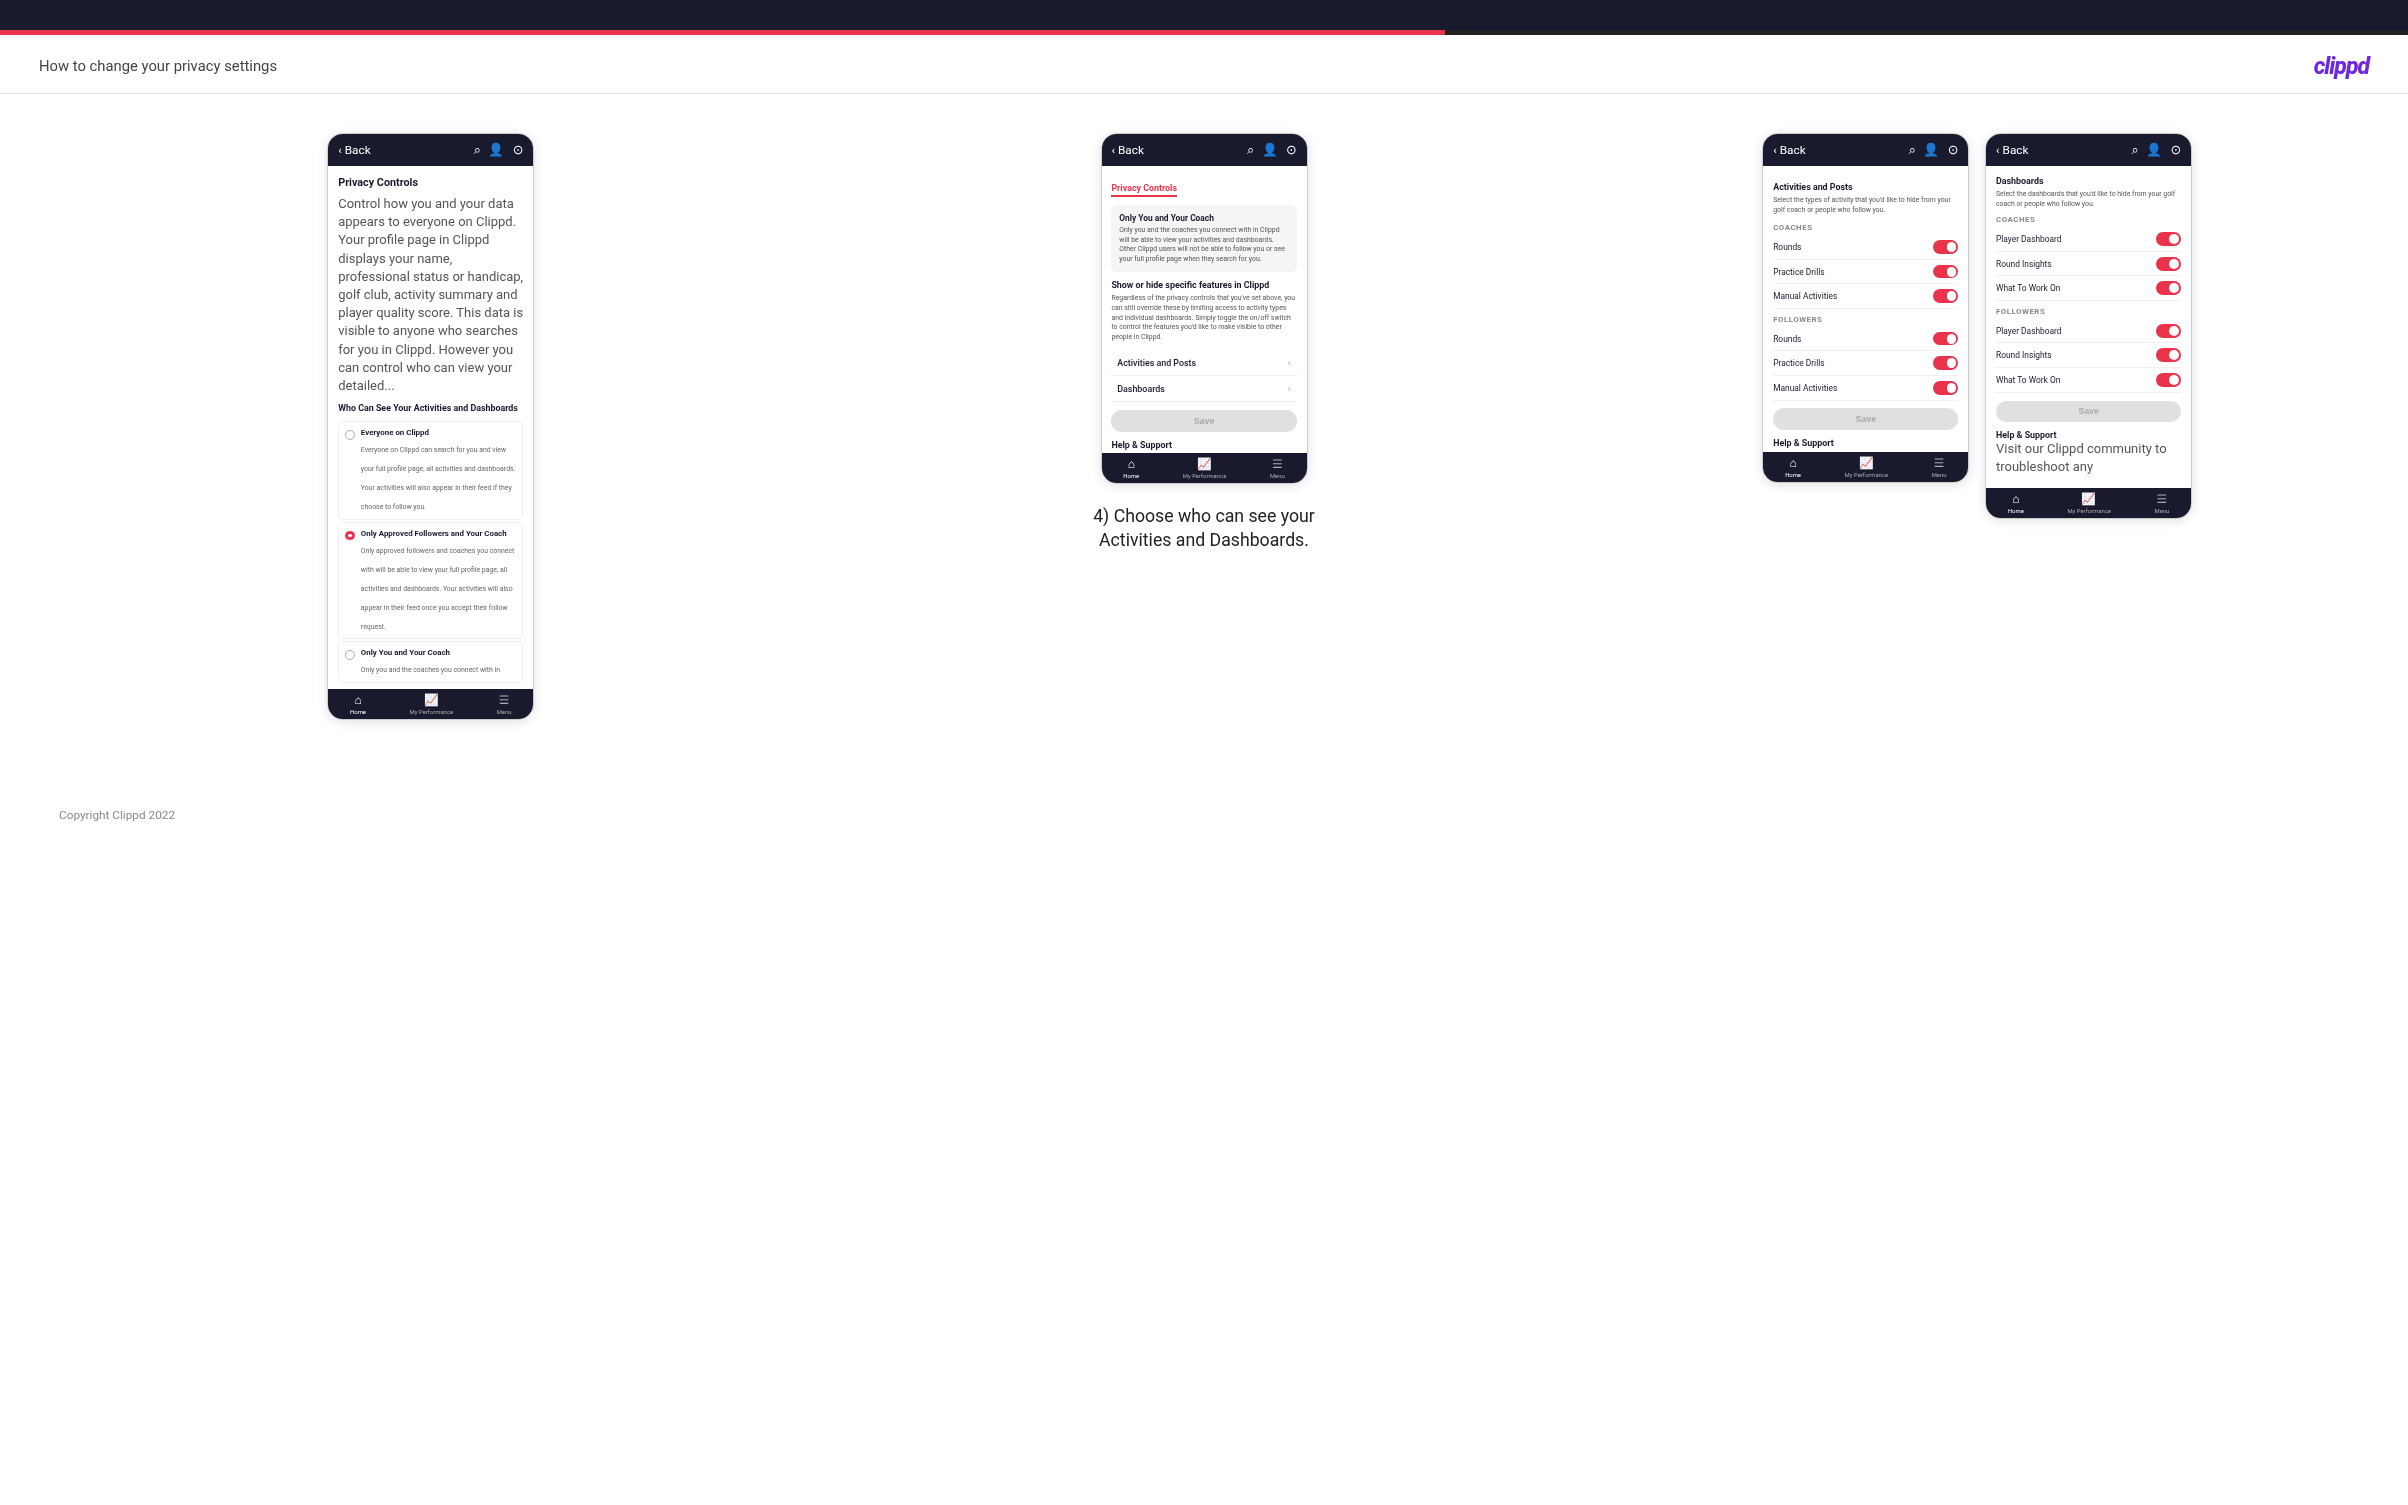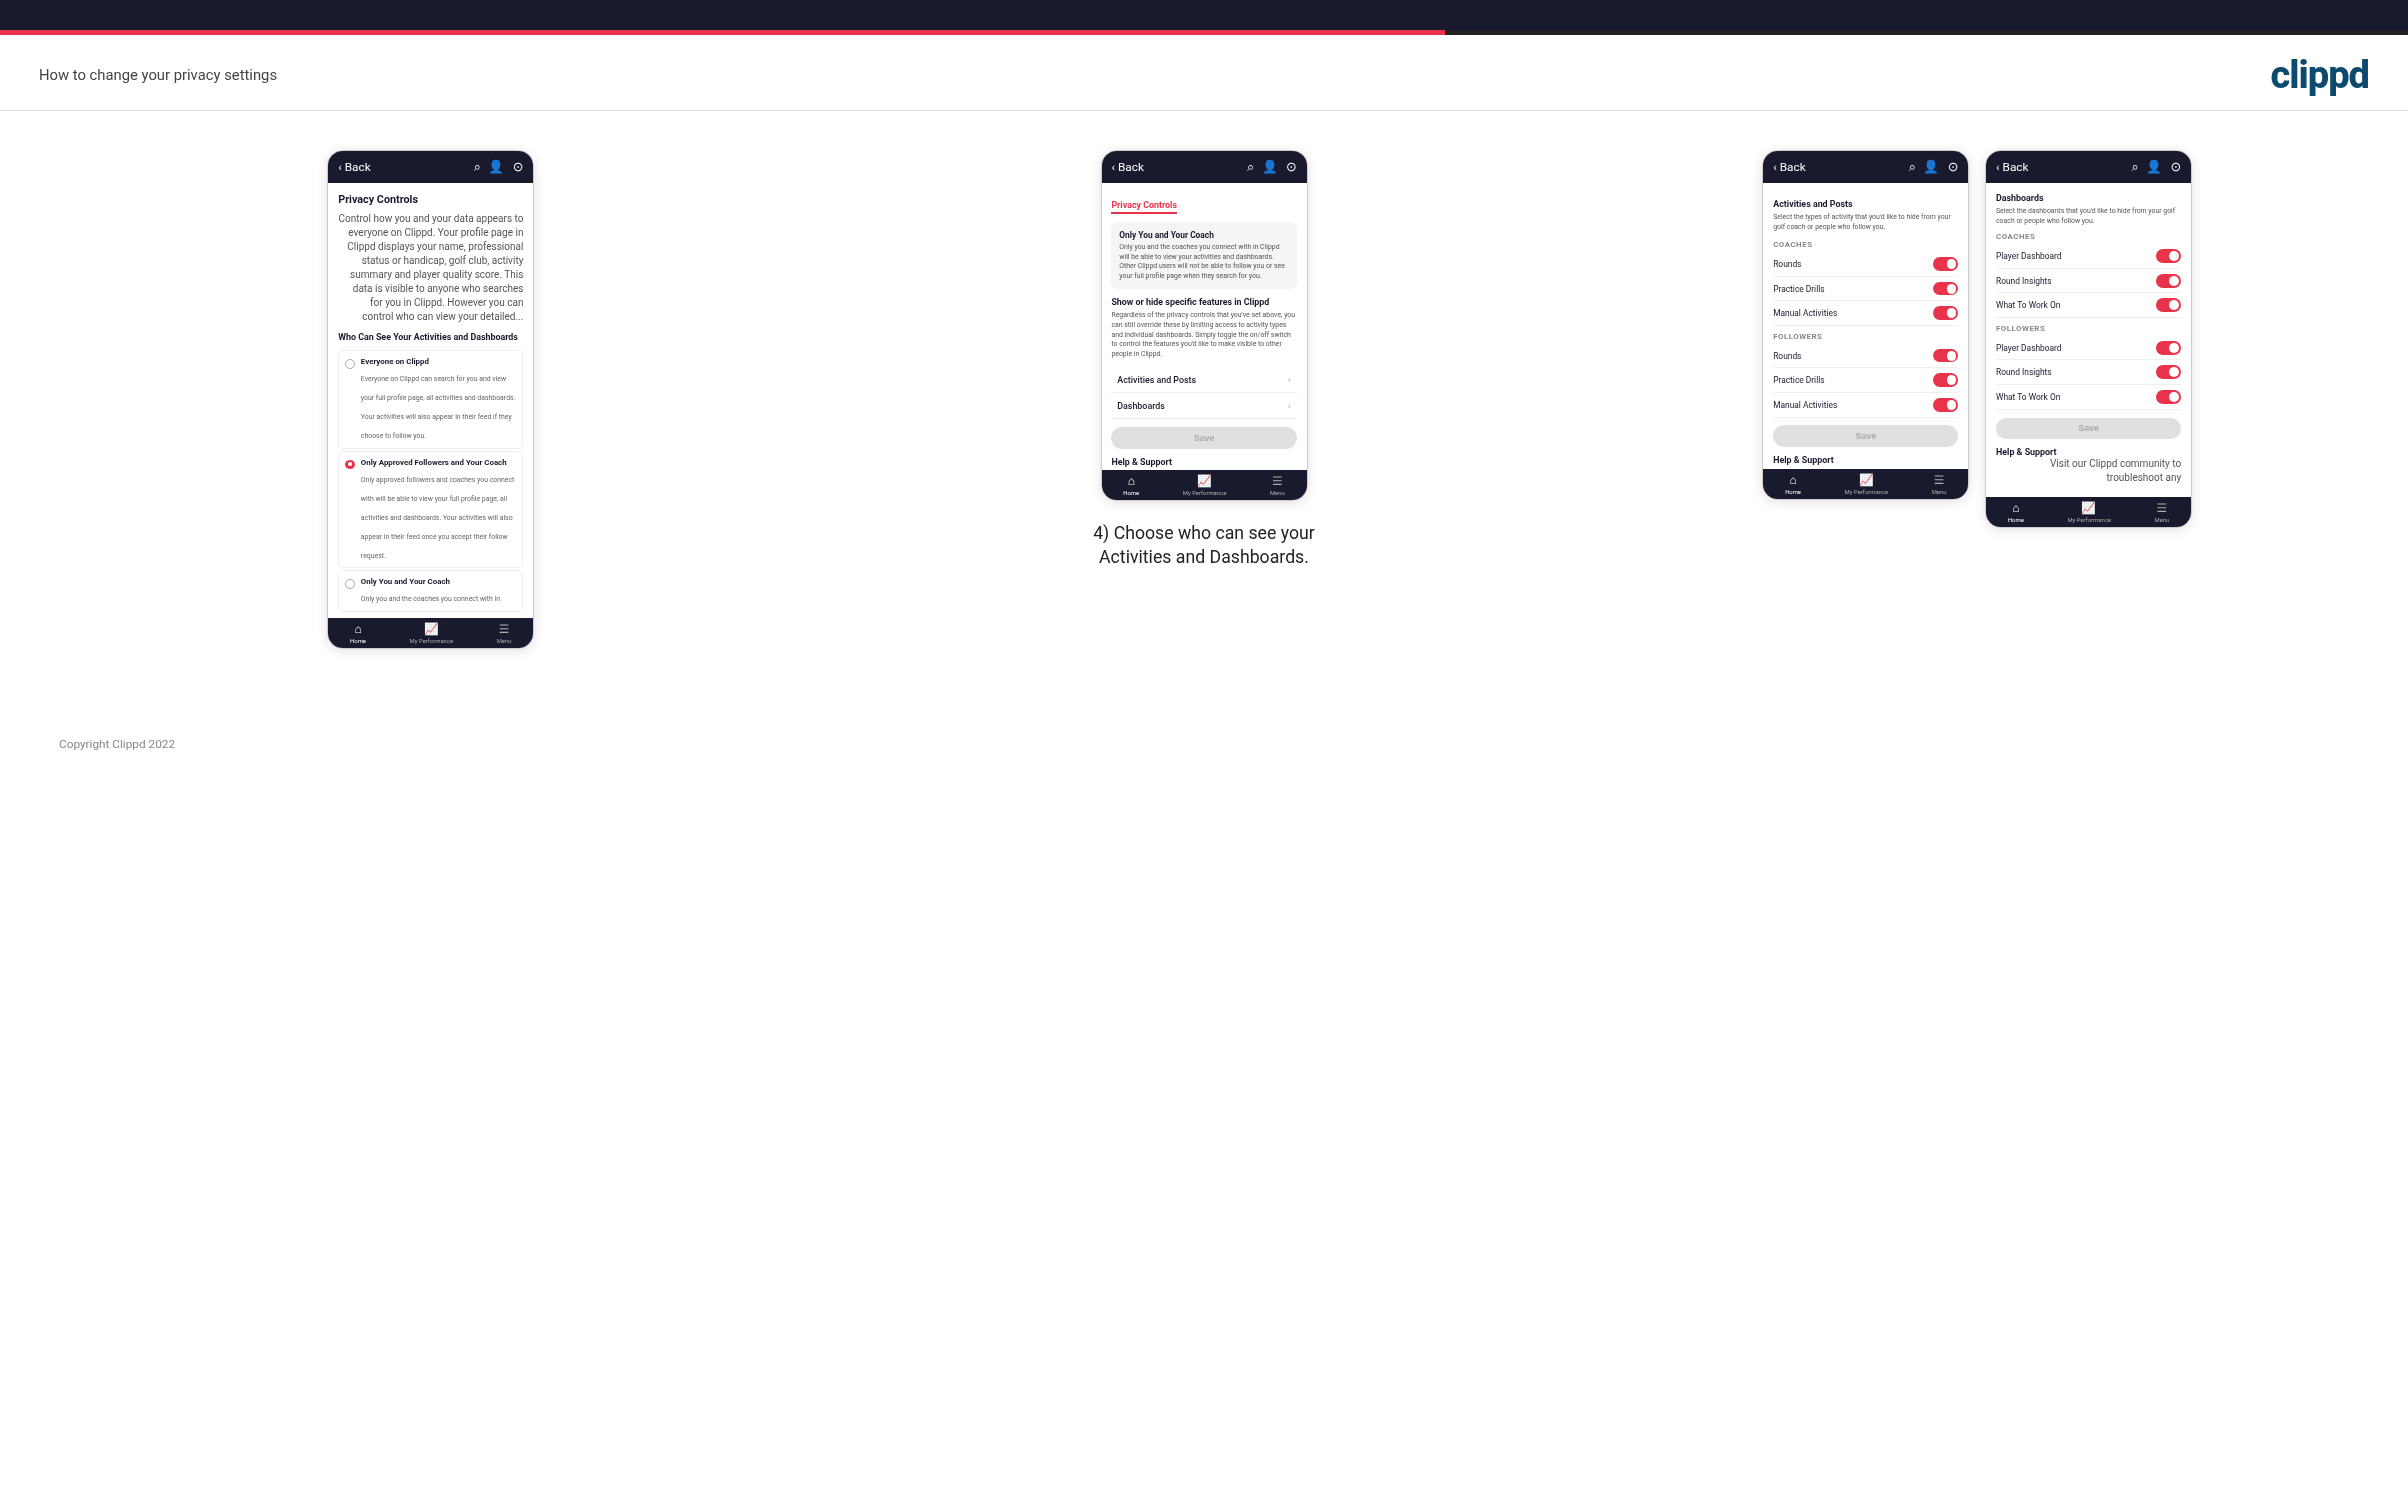--- a/index.html
+++ b/index.html
@@ -34,24 +34,25 @@
       align-items: center;
       justify-content: space-between;
       padding: 17.7px 39px 13.8px 39px;
       border-bottom: 1px solid #e0e0e0;
     }
     .header-title {
       font-size: 14.8px;
       color: #444;
     }
     .logo {
-      font-size: 38px;
+      font-size: 23px;
       font-weight: 800;
-      color: #0c4a6e;
+      color: #6d28d9;
       letter-spacing: -1px;
+      font-style: italic;
     }
 
     
     .main-content {
       padding: 39px 59px 59px 59px;
     }
 
     .page-title {
       font-size: 29.6px;
       font-weight: 800;
@@ -126,25 +127,24 @@
     }
 
     .phone-section-title {
       font-size: 10.8px;
       font-weight: 700;
       color: #1a1a2e;
       margin-bottom: 5.9px;
     }
 
     .phone-description {
-      font-size: 10px;
+      font-size: 13px;
       color: #555;
       line-height: 1.4;
       margin-bottom: 7.9px;
-      text-align: right;
     }
 
     .phone-who-can-see {
       font-size: 8.9px;
       font-weight: 700;
       color: #1a1a2e;
       margin-bottom: 7.9px;
     }
 
     .radio-option {

